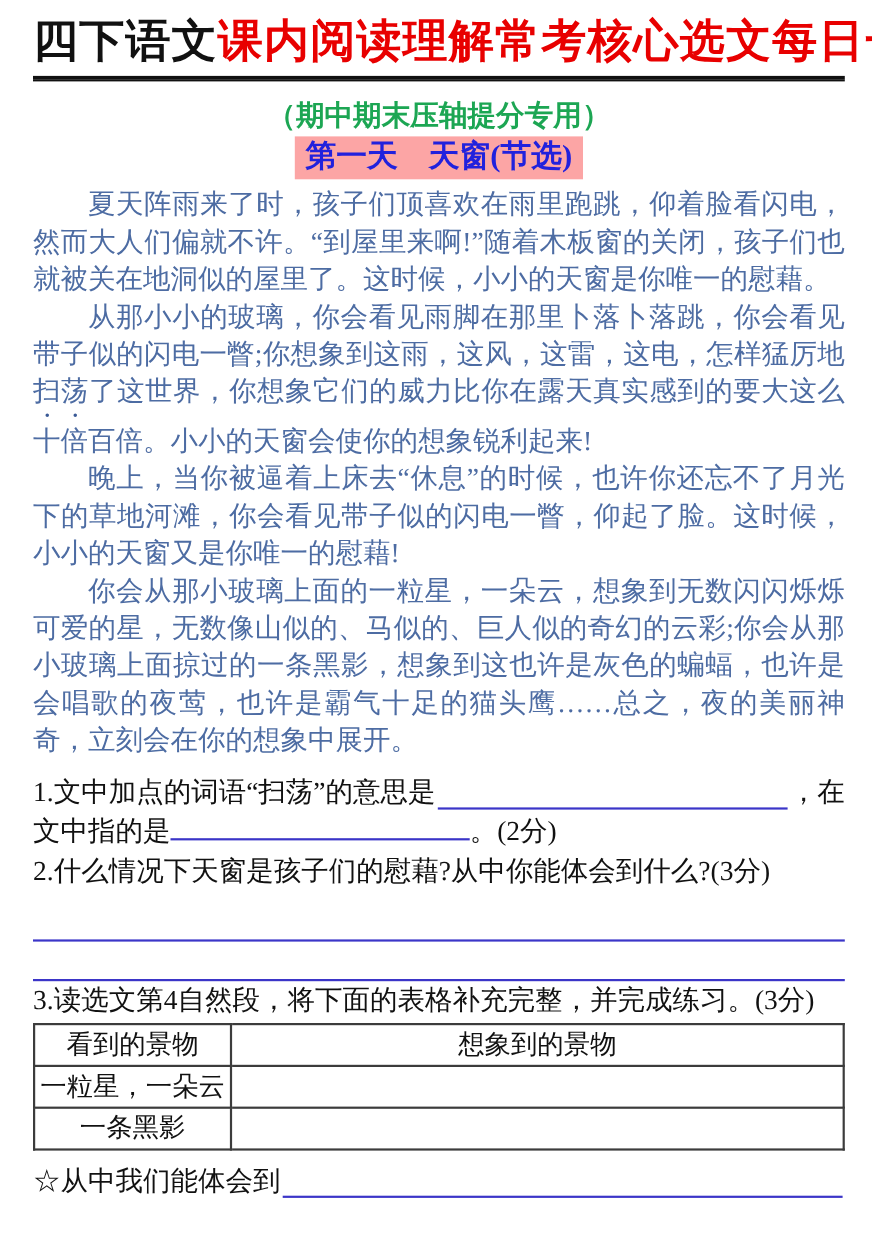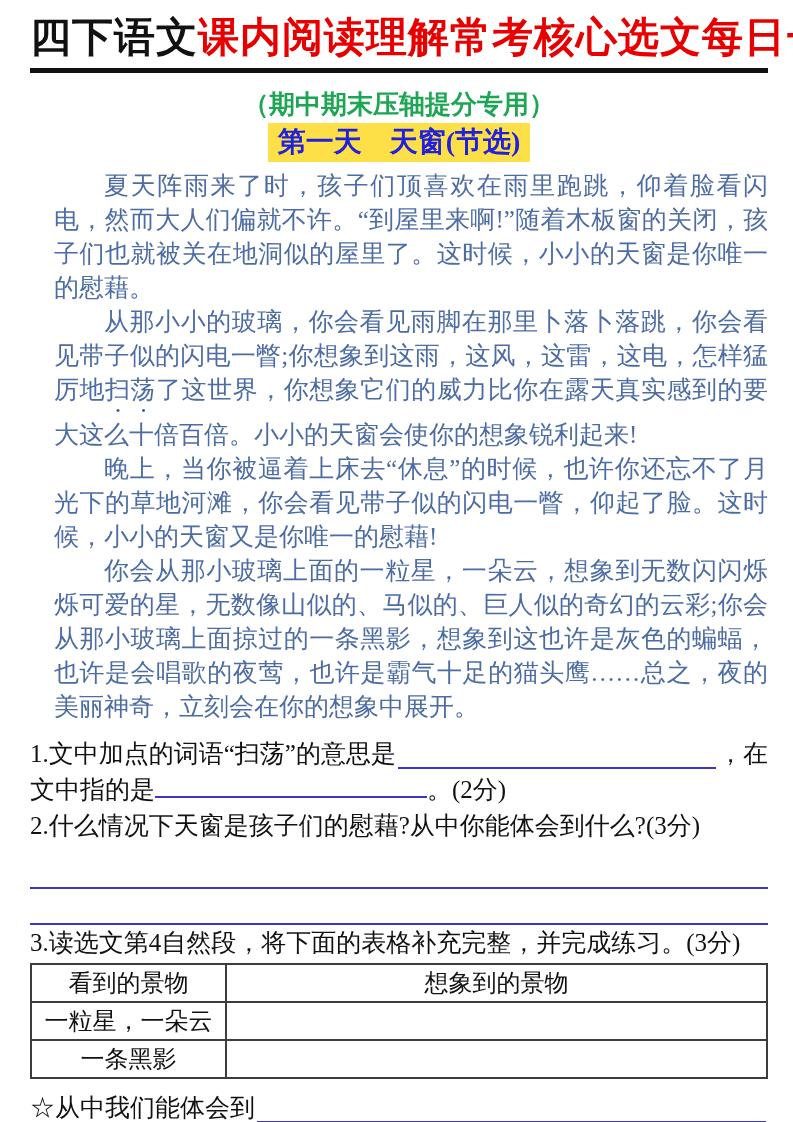--- a/index.html
+++ b/index.html
@@ -32,36 +32,36 @@
     margin-top: 16px;
     text-align: center;
     font-size: 26px;
     font-weight: bold;
     color: #1ca653;
     line-height: 1.2;
   }
   .section-heading { text-align: center; margin-top: 3px; line-height: 1.2; }
   .section-heading .hl {
     display: inline-block;
-    background: #fde047;
+    background: #fca5a5;
     color: #2121dd;
     font-size: 28px;
     font-weight: bold;
     padding: 2px 10px 3px 10px;
   }
 
   
   .passage {
     margin-top: 7px;
     color: #4d6ca3;
     font-size: 25px;
     line-height: 34px;
     text-align: justify;
   }
-  .passage p { text-indent: 2em; margin-left: 24px; }
+  .passage p { text-indent: 2em; }
   .emph {
     -webkit-text-emphasis: filled dot #3a5a96;
     -webkit-text-emphasis-position: under right;
     text-emphasis: filled dot #3a5a96;
     text-emphasis-position: under right;
   }
 
   
   .questions { color: #111111; font-size: 25px; line-height: 36px; }
   .q-flexline { display: flex; align-items: flex-end; margin-top: 12px; }
@@ -94,24 +94,24 @@
     font-size: 24px;
     color: #111111;
   }
   table.obs th, table.obs td {
     border: 2px solid #3c3c3c;
     height: 38px;
     text-align: center;
     font-weight: normal;
     padding: 0 4px;
   }
-  table.obs .col-seen { width: 195px; }
+  table.obs .col-seen { width: 179px; }
 
   
-  .star-row { display: flex; align-items: flex-end; margin-top: 11px; font-size: 25px; color: #111; line-height: 36px; }
+  .star-row { display: flex; align-items: center; margin-top: 11px; font-size: 25px; color: #111; line-height: 36px; }
   .star-row .txt { white-space: nowrap; }
   .star-second { margin-top: 26px; }
 </style>
 </head>
 <body>
 
 <div class="page">
 
   <div class="title-line">
     <span class="title-black">四下语文</span><span class="title-red">课内阅读理解常考核心选文每日一练</span>

